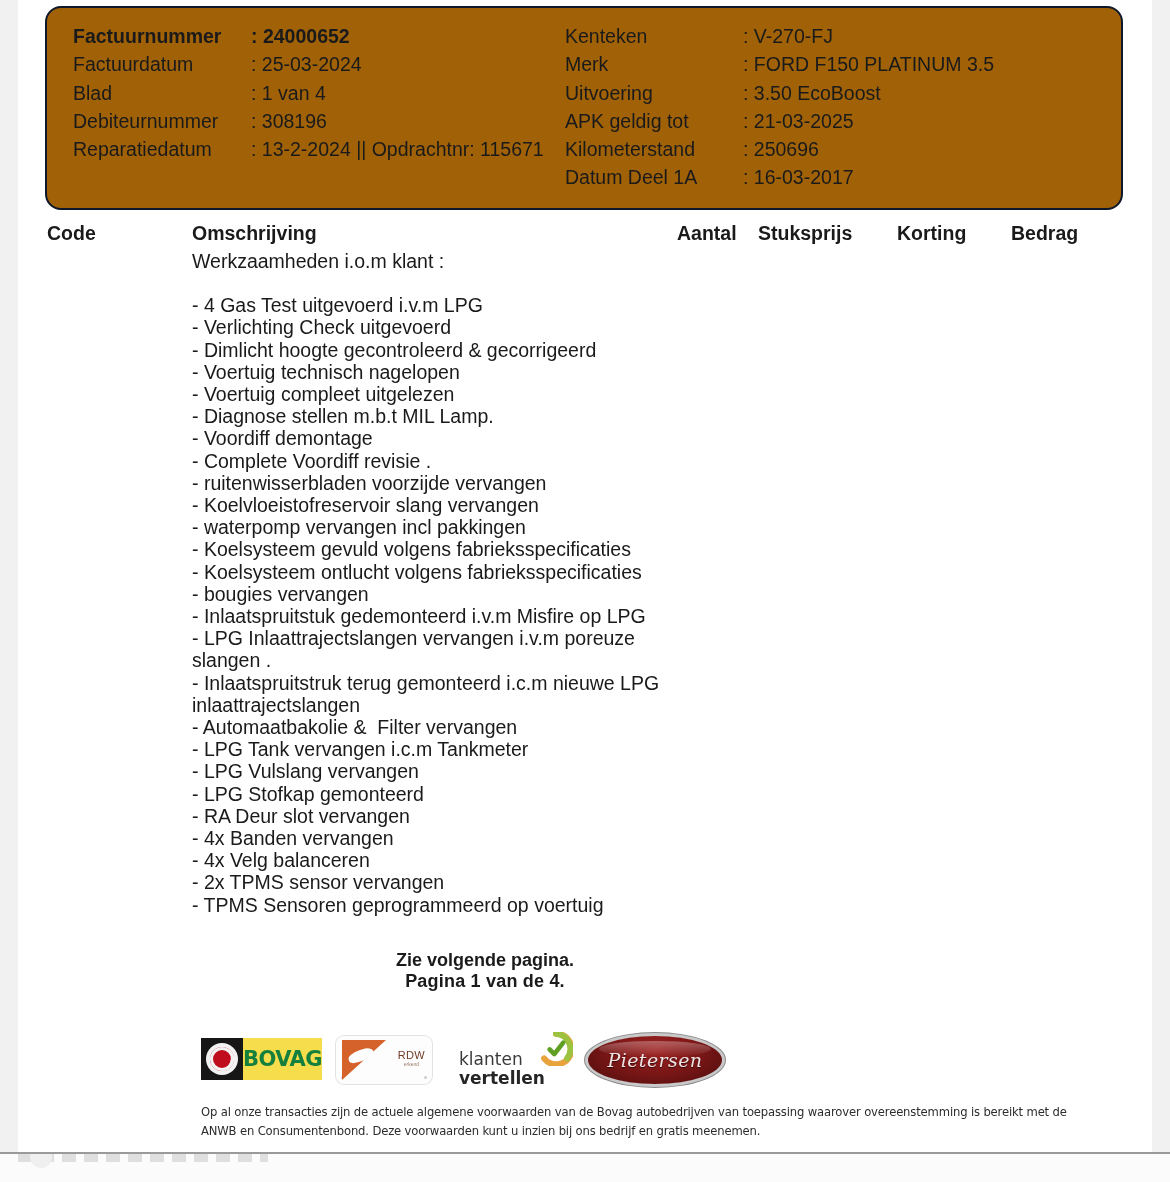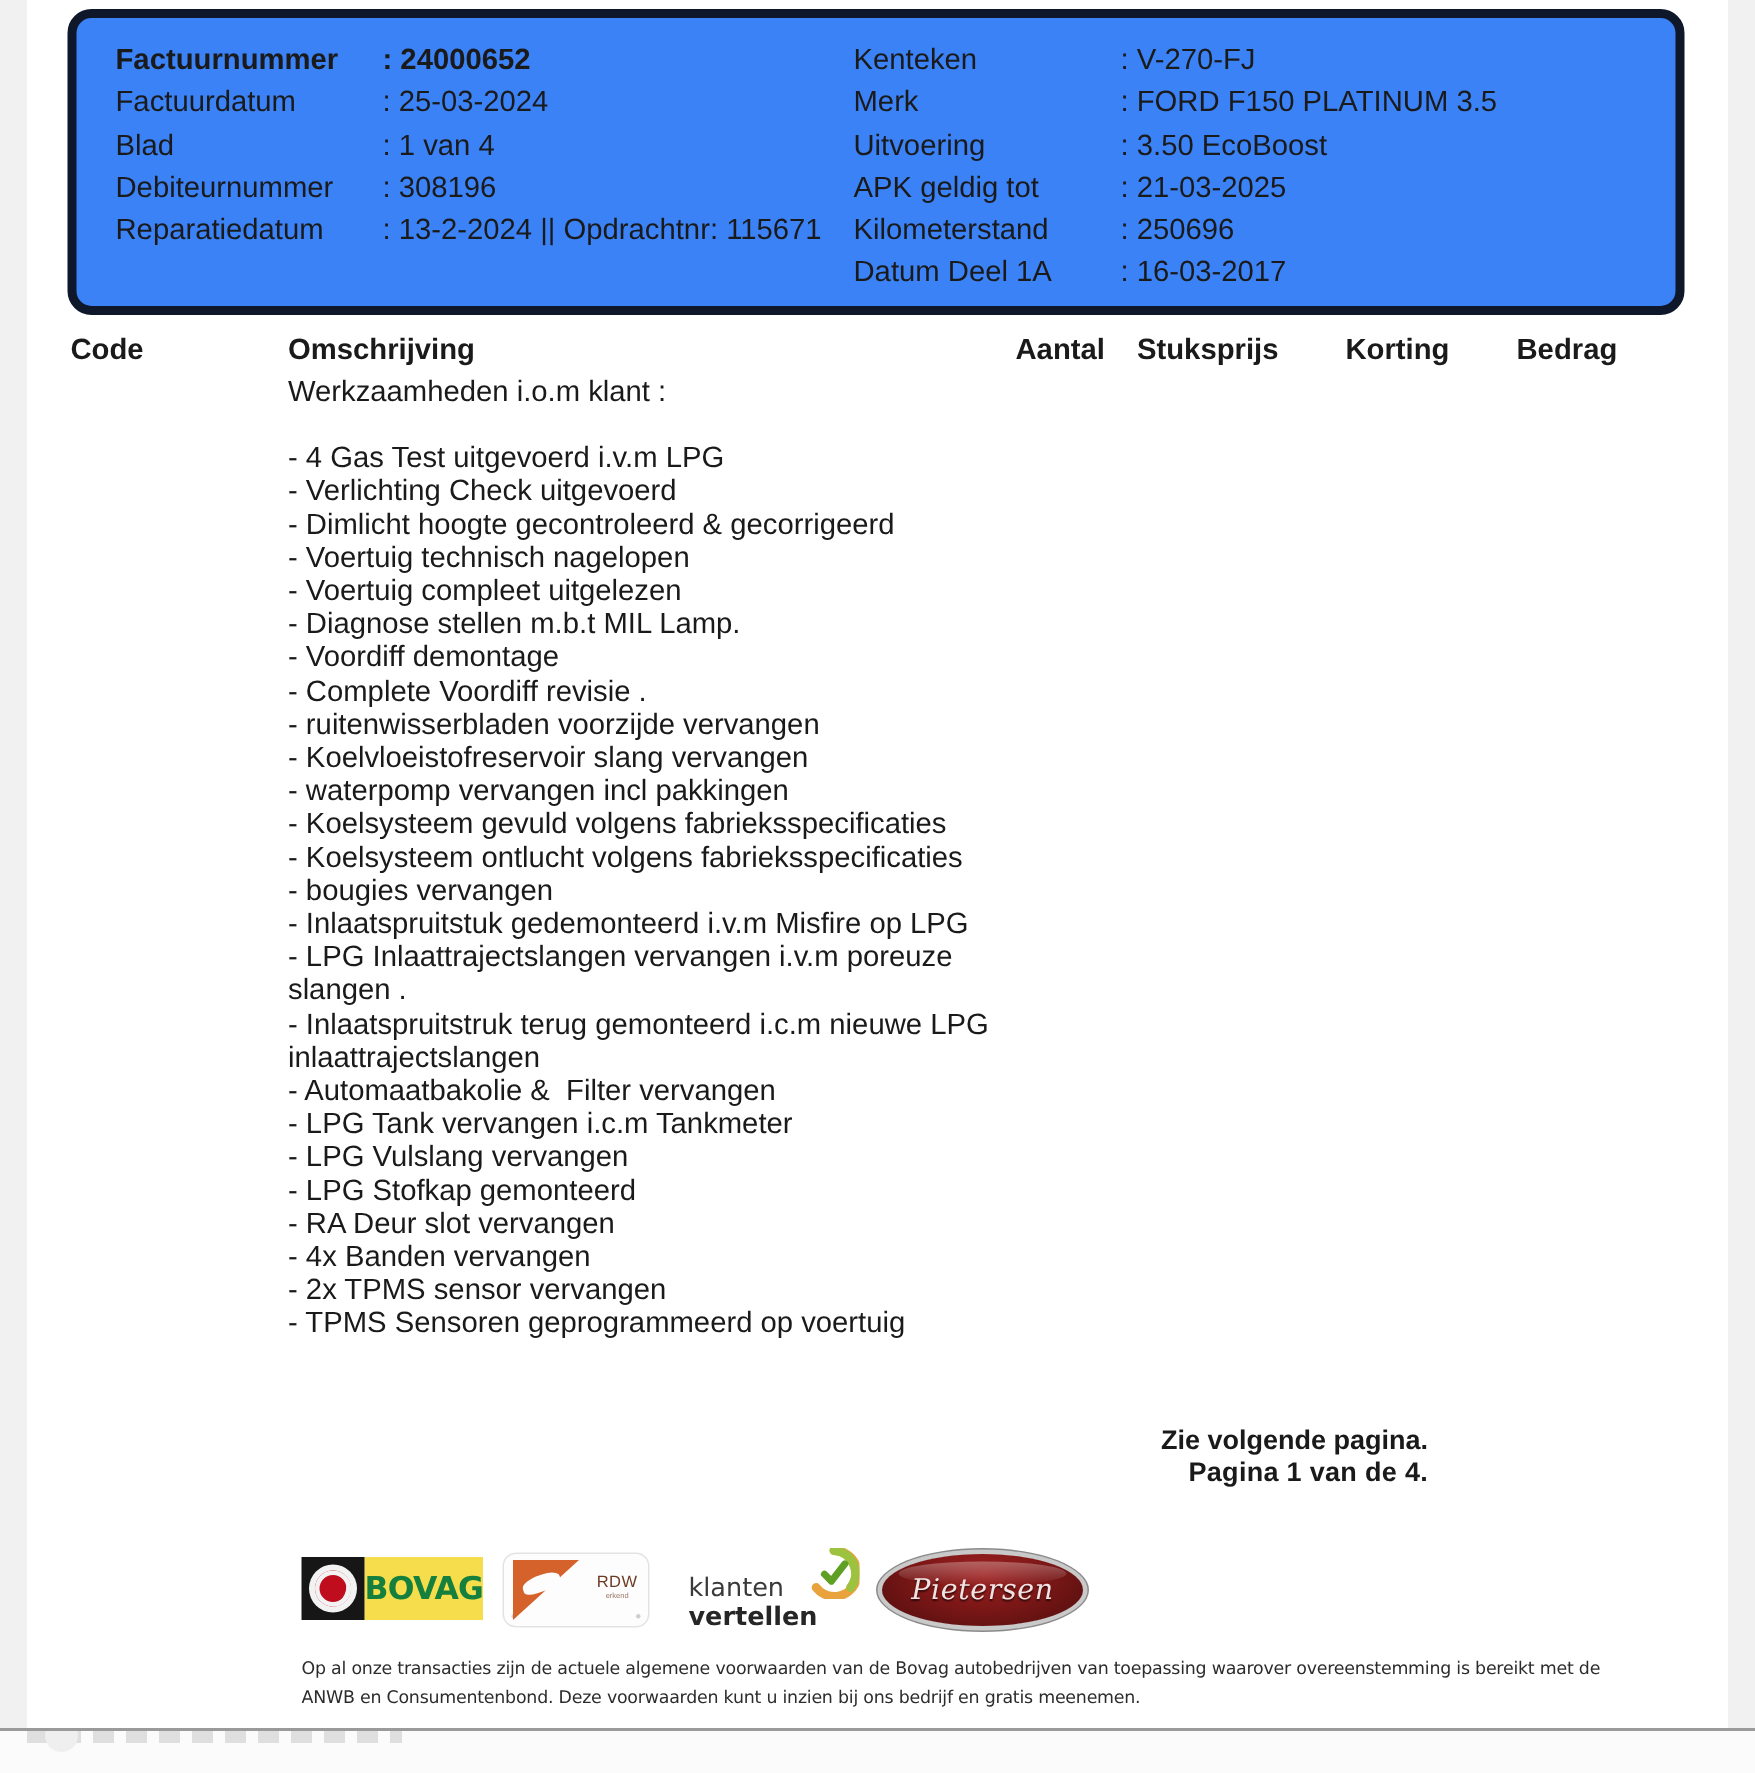--- a/index.html
+++ b/index.html
@@ -35,24 +35,24 @@
     background: #ffffff;
   }
 
   
   .header-box {
     position: absolute;
     left: 27px;
     top: 6px;
     width: 1078px;
     height: 204px;
-    border: 6px solid #0f172a;
+    border: 2px solid #0f172a;
     border-radius: 16px;
     box-sizing: border-box;
-    background: #3b82f6;
+    background: #a16207;
   }
   .hdr-col {
     position: absolute;
     top: 14px;
   }
   .hdr-col.left  { left: 26px; width: 500px; }
   .hdr-col.right { left: 518px; width: 540px; }
 
   .hdr-row {
     display: flex;
@@ -94,21 +94,21 @@
   }
   .desc .intro { margin-bottom: 22px; }
   .desc .item { white-space: pre-wrap; }
 
   
   .continue {
     position: absolute;
     left: 0;
     top: 950px;
     width: 934px;
-    text-align: right;
+    text-align: center;
     font-weight: bold;
     font-size: 18px;
     line-height: 21px;
   }
   .continue .ln2 { letter-spacing: .2px; }
 
   
   .logos {
     position: absolute;
     left: 166px;
@@ -331,20 +331,21 @@
         <div class="item">- LPG Inlaattrajectslangen vervangen i.v.m poreuze
 slangen .</div>
         <div class="item">- Inlaatspruitstruk terug gemonteerd i.c.m nieuwe LPG
 inlaattrajectslangen</div>
         <div class="item">- Automaatbakolie &amp;  Filter vervangen</div>
         <div class="item">- LPG Tank vervangen i.c.m Tankmeter</div>
         <div class="item">- LPG Vulslang vervangen</div>
         <div class="item">- LPG Stofkap gemonteerd</div>
         <div class="item">- RA Deur slot vervangen</div>
         <div class="item">- 4x Banden vervangen</div>
+        <div class="item">- 4x Velg balanceren</div>
         <div class="item">- 2x TPMS sensor vervangen</div>
         <div class="item">- TPMS Sensoren geprogrammeerd op voertuig</div>
       </div>
   </div>
 
   <div class="continue">
     <div class="ln1">Zie volgende pagina.</div>
     <div class="ln2">Pagina 1 van de 4.</div>
   </div>
 

